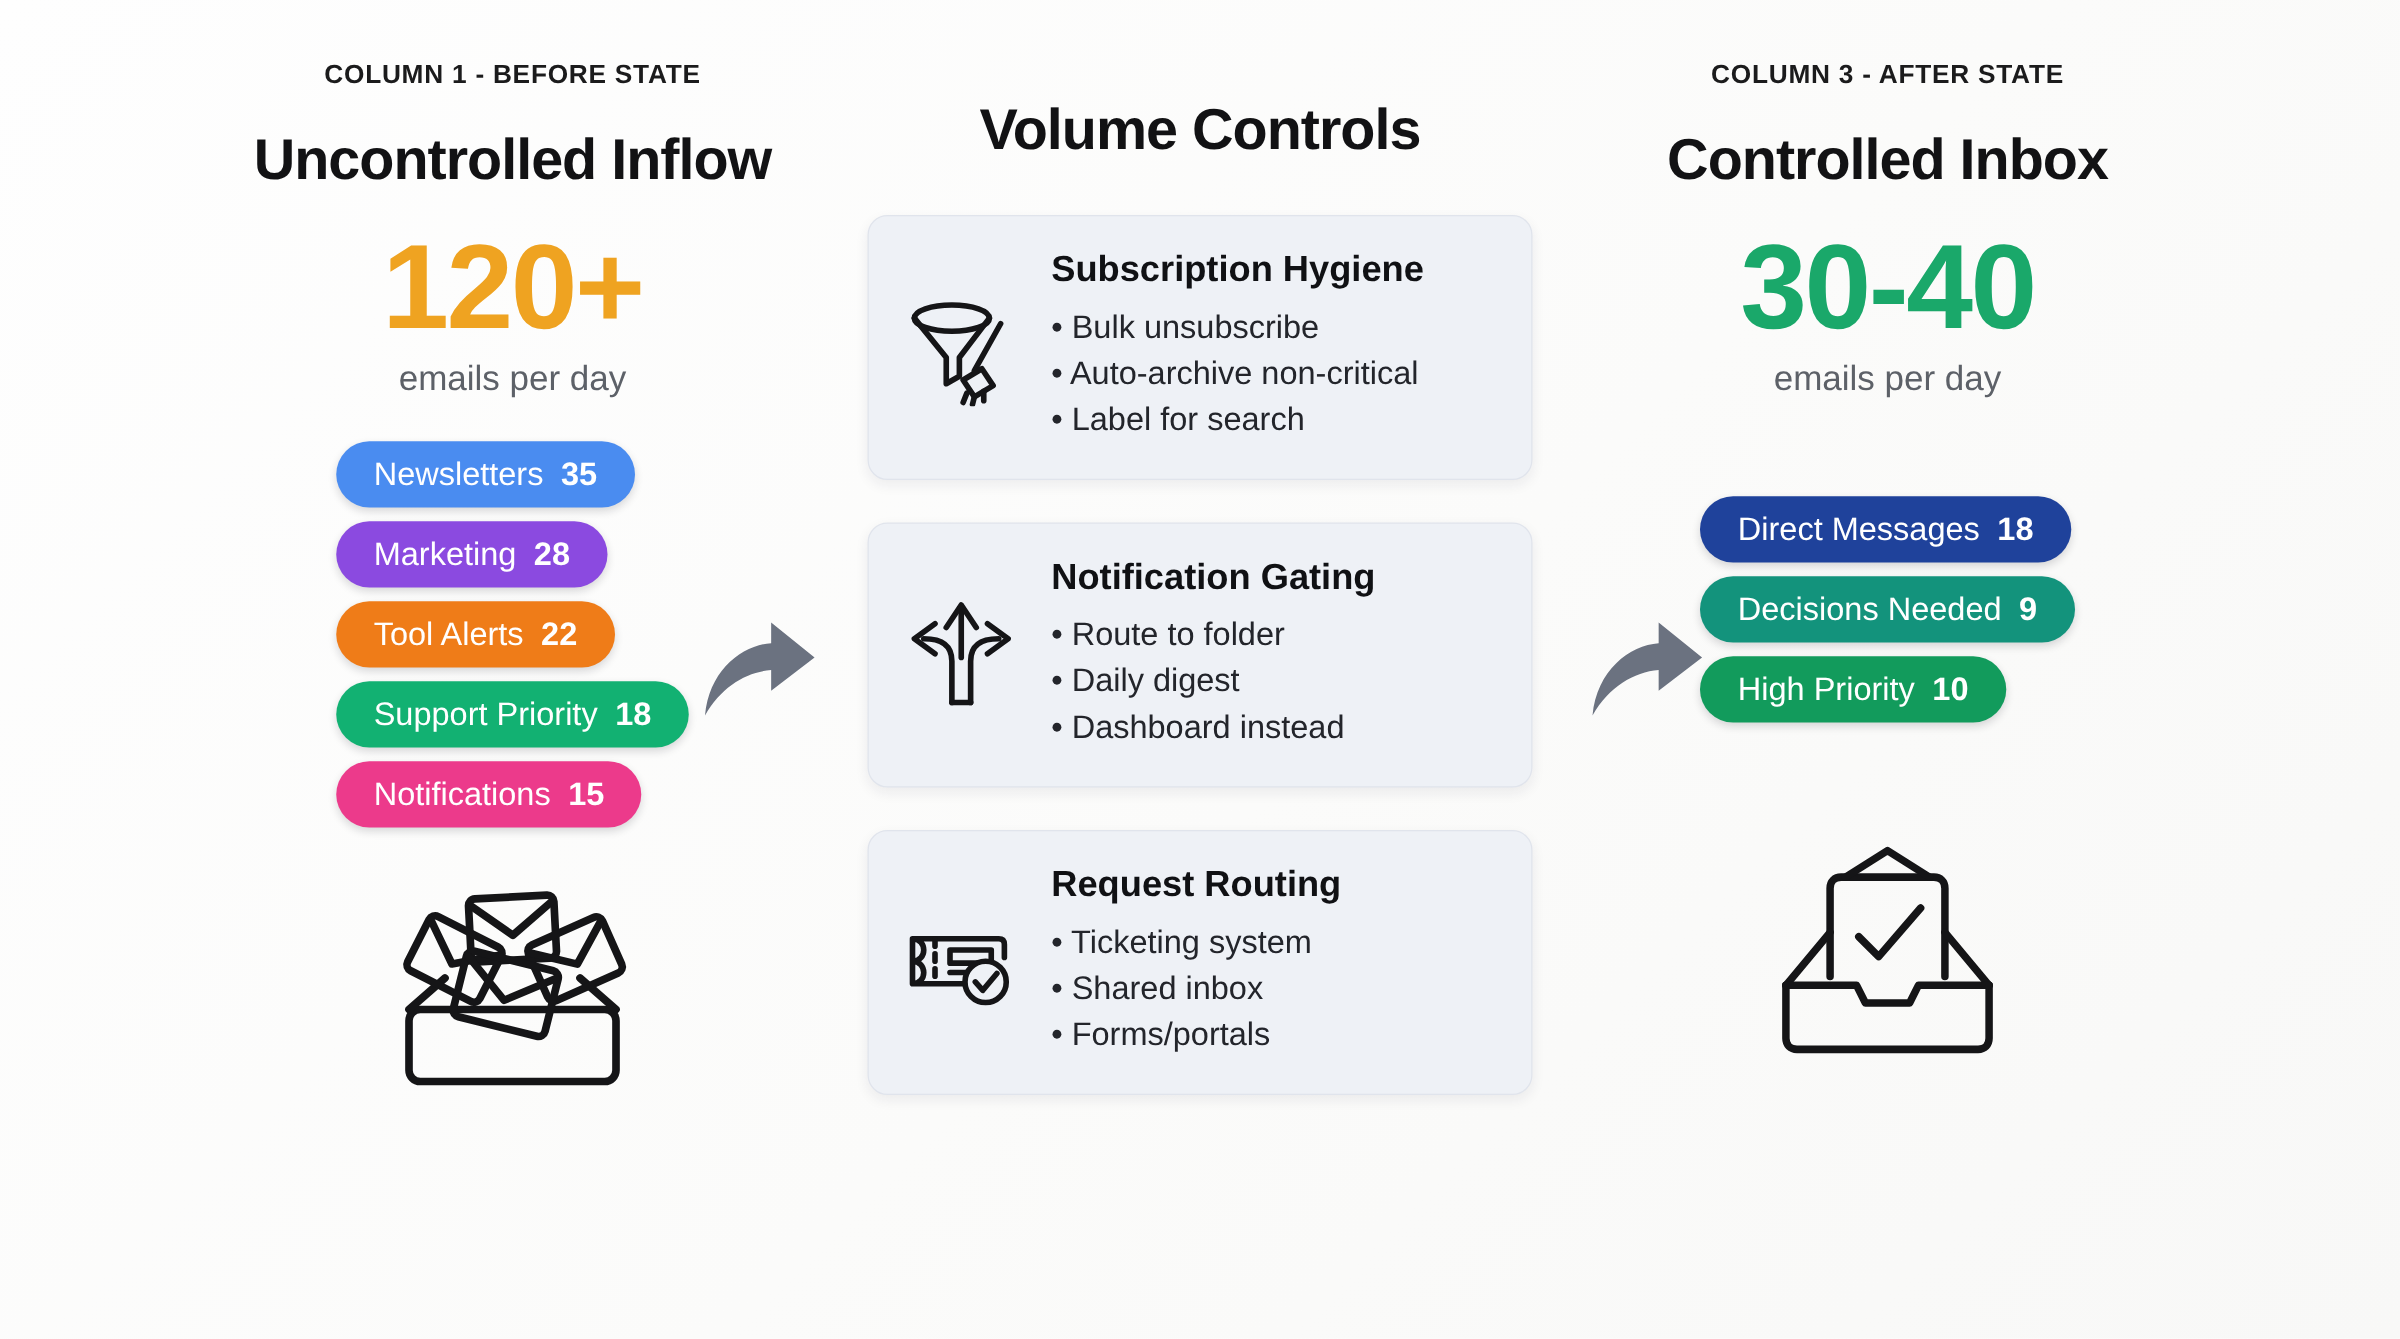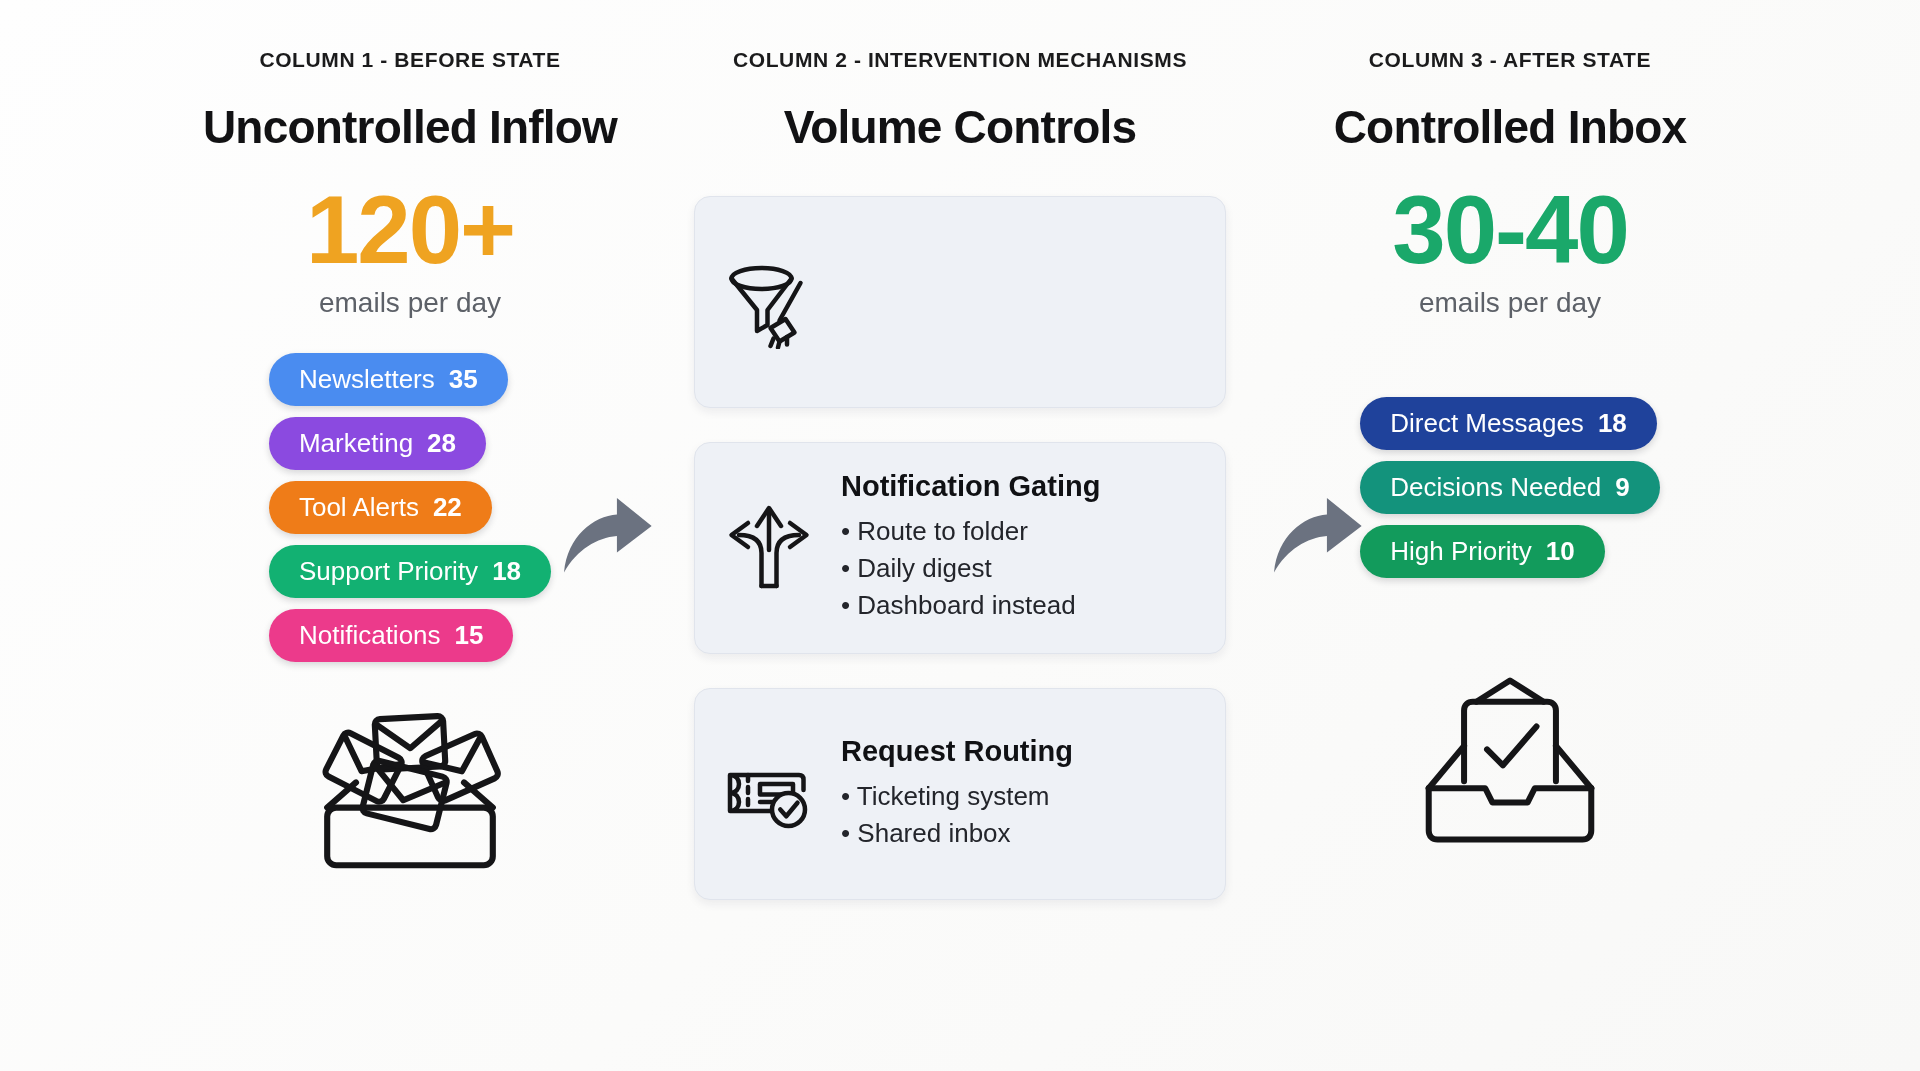--- a/index.html
+++ b/index.html
@@ -206,34 +206,39 @@
     </div>
   </div>
 
   <div class="arrow arrow-1">
     <svg width="100" height="86" viewBox="0 0 60 52">
       <path d="M4 48 C6 26 22 14 36 13 L36 3 L57 20 L36 36 L36 26 C24 27 12 34 4 48 Z" fill="#6b7280"></path>
     </svg>
   </div>
 
   <div class="col col-2">
-    <div class="col-kicker">COLUMN 2 - INTERVENTION MECHANISMS</div>
     <div class="col-title">Volume Controls</div>
 
     <div class="cards">
 
       <div class="card">
         <div class="card-icon">
           <svg width="96" height="96" viewBox="0 0 64 64" fill="none" stroke="#151517" stroke-width="3" stroke-linecap="round" stroke-linejoin="round">
             <ellipse cx="27" cy="17" rx="20" ry="7"></ellipse>
             <path d="M7 17 L24 38 L24 52 L31 48 L31 38 L47 17"></path>
             <path d="M53 20 L39 45"></path>
             <path d="M33 50 L43 44 L49 53 L39 59 Z"></path>
             <path d="M35 57 L33 62 M39 59 L38 63 M44 56 L44 61"></path>
           </svg>
+        </div>
+        <div class="card-body">
+          <div class="card-title">Subscription Hygiene</div>
+          <div class="bullet">Bulk unsubscribe</div>
+          <div class="bullet">Auto-archive non-critical</div>
+          <div class="bullet">Label for search</div>
         </div>
       </div>
 
       <div class="card">
         <div class="card-icon">
           <svg width="96" height="96" viewBox="0 0 64 64" fill="none" stroke="#151517" stroke-width="3" stroke-linecap="round" stroke-linejoin="round">
             <path d="M27 58 L27 36 C27 27 21 24 12 24"></path>
             <path d="M37 58 L37 36 C37 27 43 24 52 24"></path>
             <path d="M27 58 L37 58"></path>
             <path d="M32 34 L32 8"></path>
@@ -259,20 +264,21 @@
             <rect x="26" y="26" width="22" height="7"></rect>
             <path d="M26 38 L38 38"></path>
             <circle cx="45" cy="43" r="11" fill="#eef1f6"></circle>
             <path d="M39.5 43 L43.5 47.5 L51 38.5"></path>
           </svg>
         </div>
         <div class="card-body">
           <div class="card-title">Request Routing</div>
           <div class="bullet">Ticketing system</div>
           <div class="bullet">Shared inbox</div>
+          <div class="bullet">Forms/portals</div>
         </div>
       </div>
 
     </div>
   </div>
 
   <div class="arrow arrow-2">
     <svg width="100" height="86" viewBox="0 0 60 52">
       <path d="M4 48 C6 26 22 14 36 13 L36 3 L57 20 L36 36 L36 26 C24 27 12 34 4 48 Z" fill="#6b7280"></path>
     </svg>

